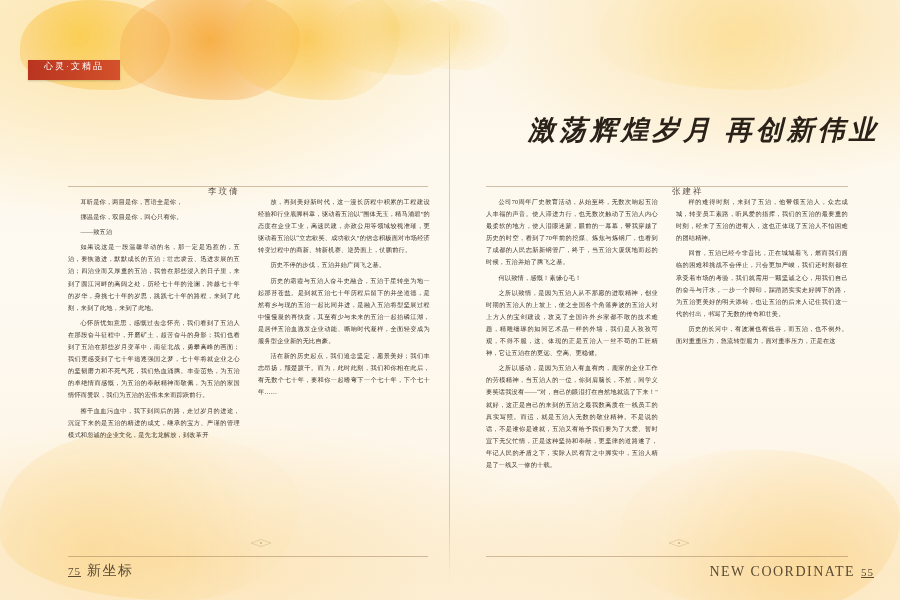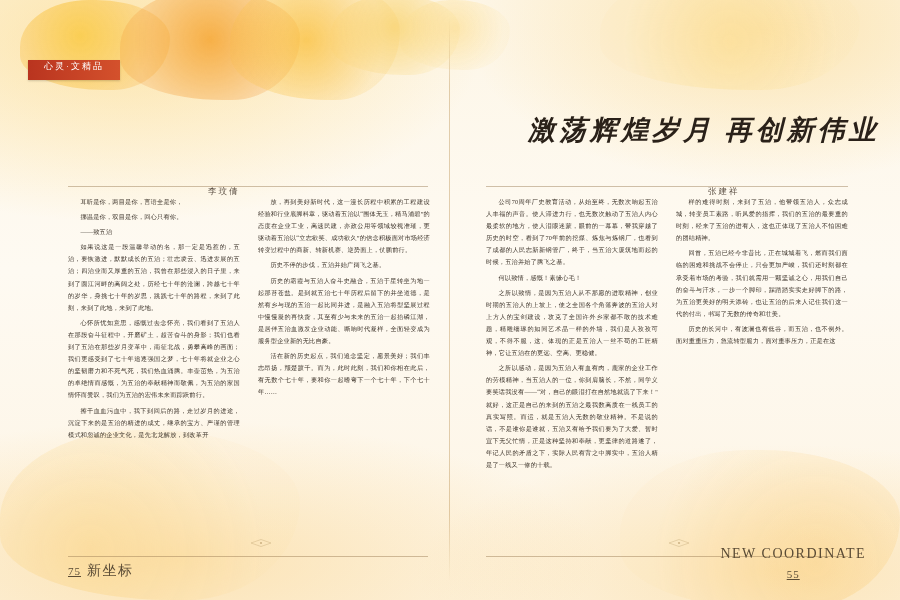--- a/index.html
+++ b/index.html
@@ -44,21 +44,21 @@
     font-family:"DejaVu Serif", serif;
     font-size:27px;font-weight:700;color:#2a2119;
     letter-spacing:4px;white-space:nowrap;
   }
   .title.left{left:110px;}
   .title.right{left:528px;font-style:italic;font-family:"Liberation Serif",serif;}
   .byline{
     position:absolute;top:158px;font-size:8.5px;color:#5d5145;letter-spacing:2px;margin-top:28px;
   }
   .byline.left{left:208px;}
-  .byline.right{left:708px;}
+  .byline.right{left:672px;}
   
   .hrule{position:absolute;height:1px;background:rgba(150,120,80,.45);}
   .hrule.l{left:68px;width:360px;top:186px;}
   .hrule.r{left:486px;width:362px;top:186px;}
   .hrule.lb{left:68px;width:360px;top:556px;}
   .hrule.rb{left:486px;width:362px;top:556px;}
   
   .cols{position:absolute;top:196px;height:350px;}
   .cols.left{left:68px;width:362px;}
   .cols.right{left:486px;width:362px;}
@@ -71,21 +71,21 @@
     overflow:hidden;
     letter-spacing:.2px;
   }
   .col p{margin:0 0 3px 0;text-indent:2em;}
   
   .folio{
     position:absolute;bottom:20px;font-size:9px;color:#6b5a3e;letter-spacing:1px;
     display:flex;align-items:center;gap:6px;
   }
   .folio.left{left:68px;}
-  .folio.right{right:34px;flex-direction:column;}
+  .folio.right{right:26px;}
   .folio .num{font-size:11px;color:#5a4b35;text-decoration:underline;}
   .folio .brand{font-size:14px;letter-spacing:1.5px;color:#5a4b35;}
   .ornament{
     position:absolute;bottom:52px;width:22px;height:10px;opacity:.55;
   }
   .ornament.l{left:250px;}
   .ornament.r{left:668px;}
 </style>
 </head>
 <body>

